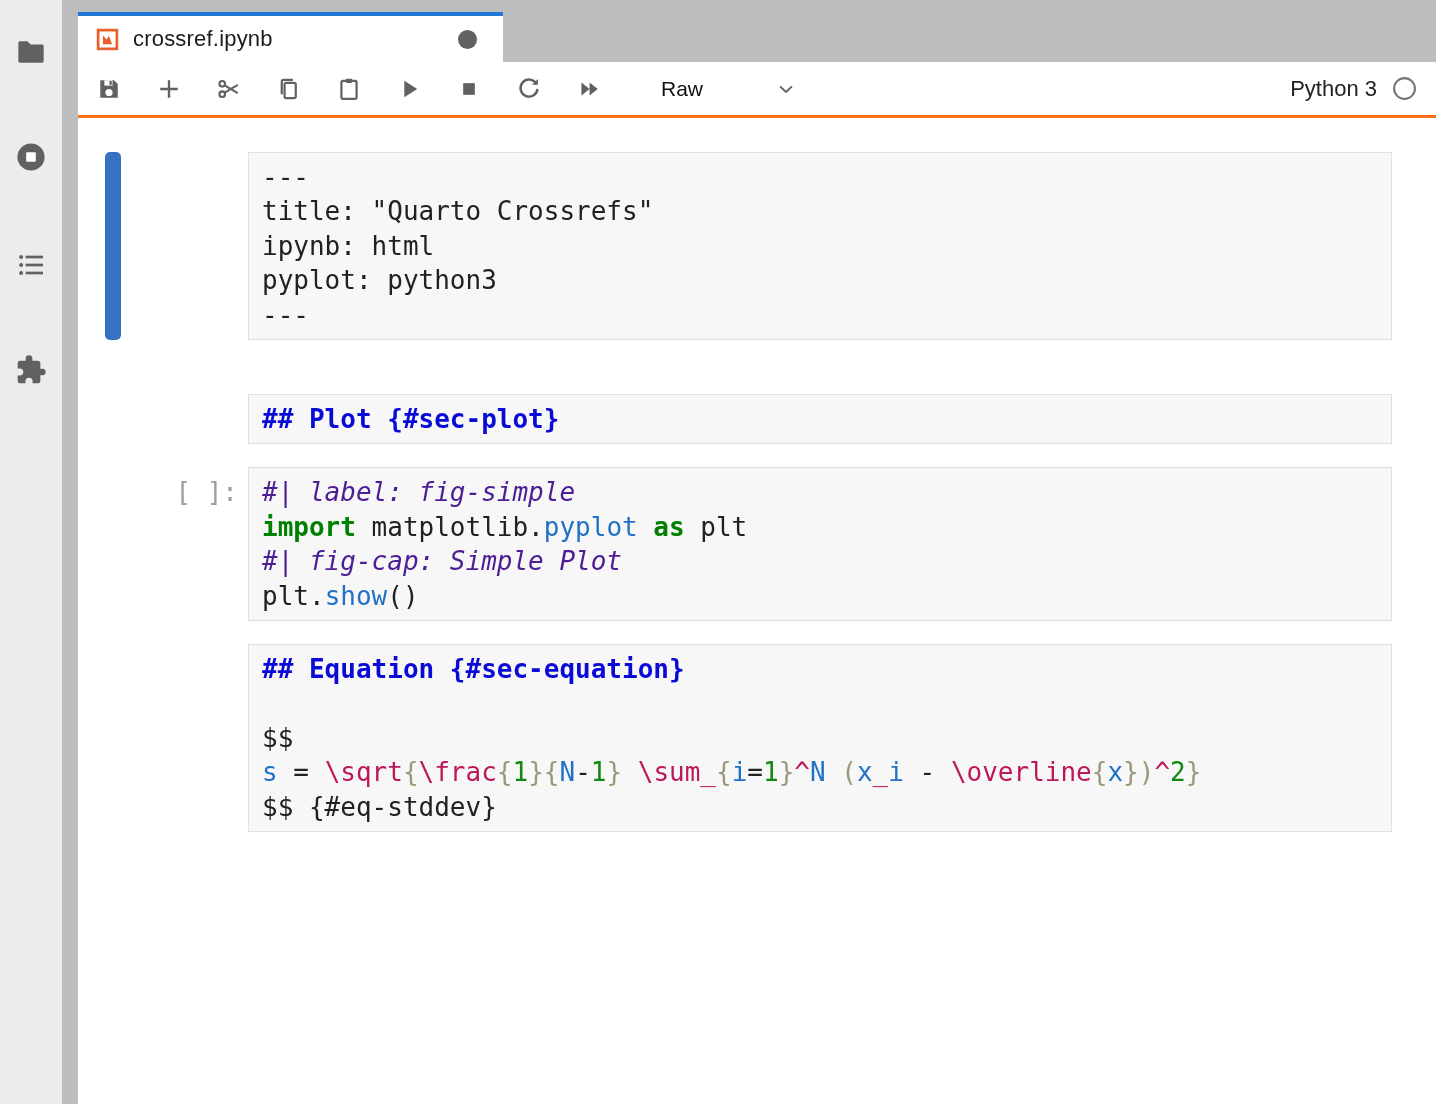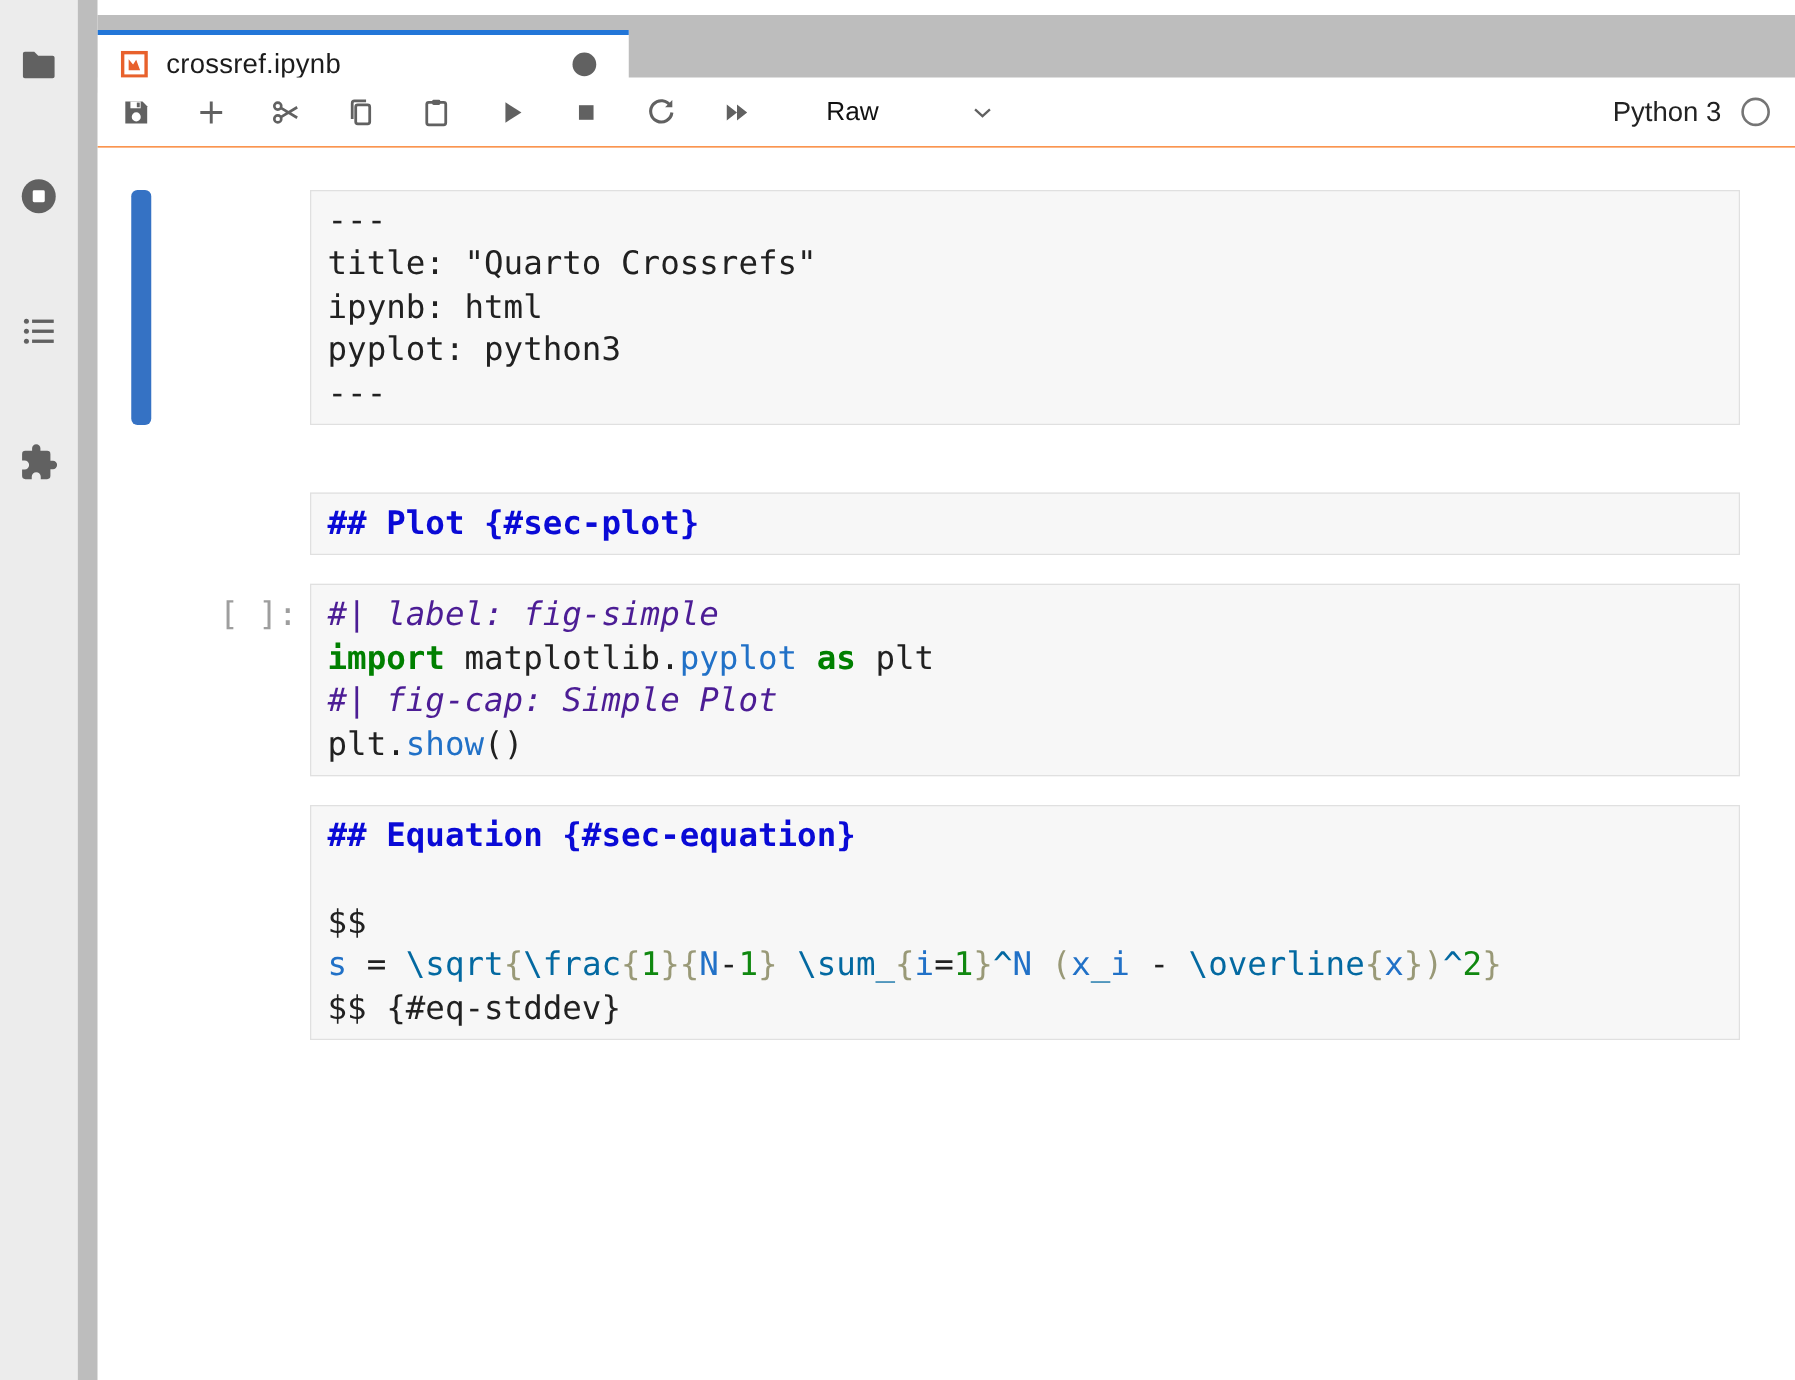--- a/index.html
+++ b/index.html
@@ -6,29 +6,29 @@
   html,body { width:1436px; height:1104px; overflow:hidden; background:#fff;
               font-family:"Liberation Sans", sans-serif; }
 
   
   .rail { position:absolute; left:0; top:0; width:62px; height:1104px; background:#ececec; z-index:3; }
   .rail-item { position:absolute; left:50%; transform:translateX(-50%); width:34px; height:34px;
                display:flex; align-items:center; justify-content:center; cursor:pointer; }
   .rail-divider { position:absolute; left:62px; top:0; width:16px; height:1104px; background:#bdbdbd; z-index:2; }
 
   
-  .topbar { position:absolute; left:78px; top:12px; right:0; height:62px; background:#bdbdbd; }
+  .topbar { position:absolute; left:78px; top:0; right:0; height:62px; background:#bdbdbd; }
   .tab { position:absolute; left:0; top:12px; width:425px; height:50px; background:#fff;
          border-top:4px solid #2276d8; display:flex; align-items:center; padding:0 26px 0 17px; }
   .tab-title { margin-left:13px; font-size:22px; color:#1c1c1c; letter-spacing:.2px; }
   .tab-dot { margin-left:auto; width:19px; height:19px; border-radius:50%; background:#616161; }
 
   
   .toolbar { position:absolute; left:78px; top:62px; right:0; height:56px; background:#fff;
-             border-bottom:1px solid #f97316; display:flex; align-items:center; padding:0 19px 0 9px; }
+             border-bottom:3px solid #f97316; display:flex; align-items:center; padding:0 19px 0 9px; }
   .tb-btn { width:44px; height:44px; margin-right:16px; display:flex; align-items:center;
             justify-content:center; cursor:pointer; border-radius:3px; }
   .celltype { display:flex; align-items:center; margin-left:34px; cursor:pointer; }
   .celltype-label { font-size:21px; color:#111; }
   .celltype svg { margin-left:72px; }
   .kernel { margin-left:auto; display:flex; align-items:center; }
   .kernel-name { font-size:22px; color:#222; margin-right:15px;text-align:right; }
 
   
   .notebook { position:absolute; left:78px; top:119px; right:0; bottom:0; background:#fff; overflow:hidden; }
@@ -41,21 +41,21 @@
   .cell-box { flex:1; background:#f7f7f7; border:1px solid #e0e0e0; padding:7px 13px; cursor:text; }
   pre.cm-line { font:26px/34.4px "DejaVu Sans Mono", monospace; color:#212121; white-space:pre; }
 
   
   .th { color:#0a0ad6; font-weight:bold; }     
   .tc { color:#4c1d95; font-style:italic; }    
   .tk { color:#008000; font-weight:bold; }     
   .tn { color:#108810; }                       
   .tf { color:#2171c7; }                       
   .tv { color:#2171c7; }                       
-  .tt { color:#0369a1; }                       
+  .tt { color:#be185d; }                       
   .tb { color:#999977; }                       
   .tp { color:#212121; }                       
 </style>
 </head>
 <body>
 
 <div class="rail">
   <div class="rail-item" style="top:35px">
     <svg width="32" height="32" viewBox="0 0 24 24">
       <path d="M2.5 5.2c0-.7.5-1.2 1.2-1.2h5.6l2.4 2.4h8.6c.7 0 1.2.5 1.2 1.2v11.2c0 .7-.5 1.2-1.2 1.2H3.7c-.7 0-1.2-.5-1.2-1.2z" fill="#616161"></path>

